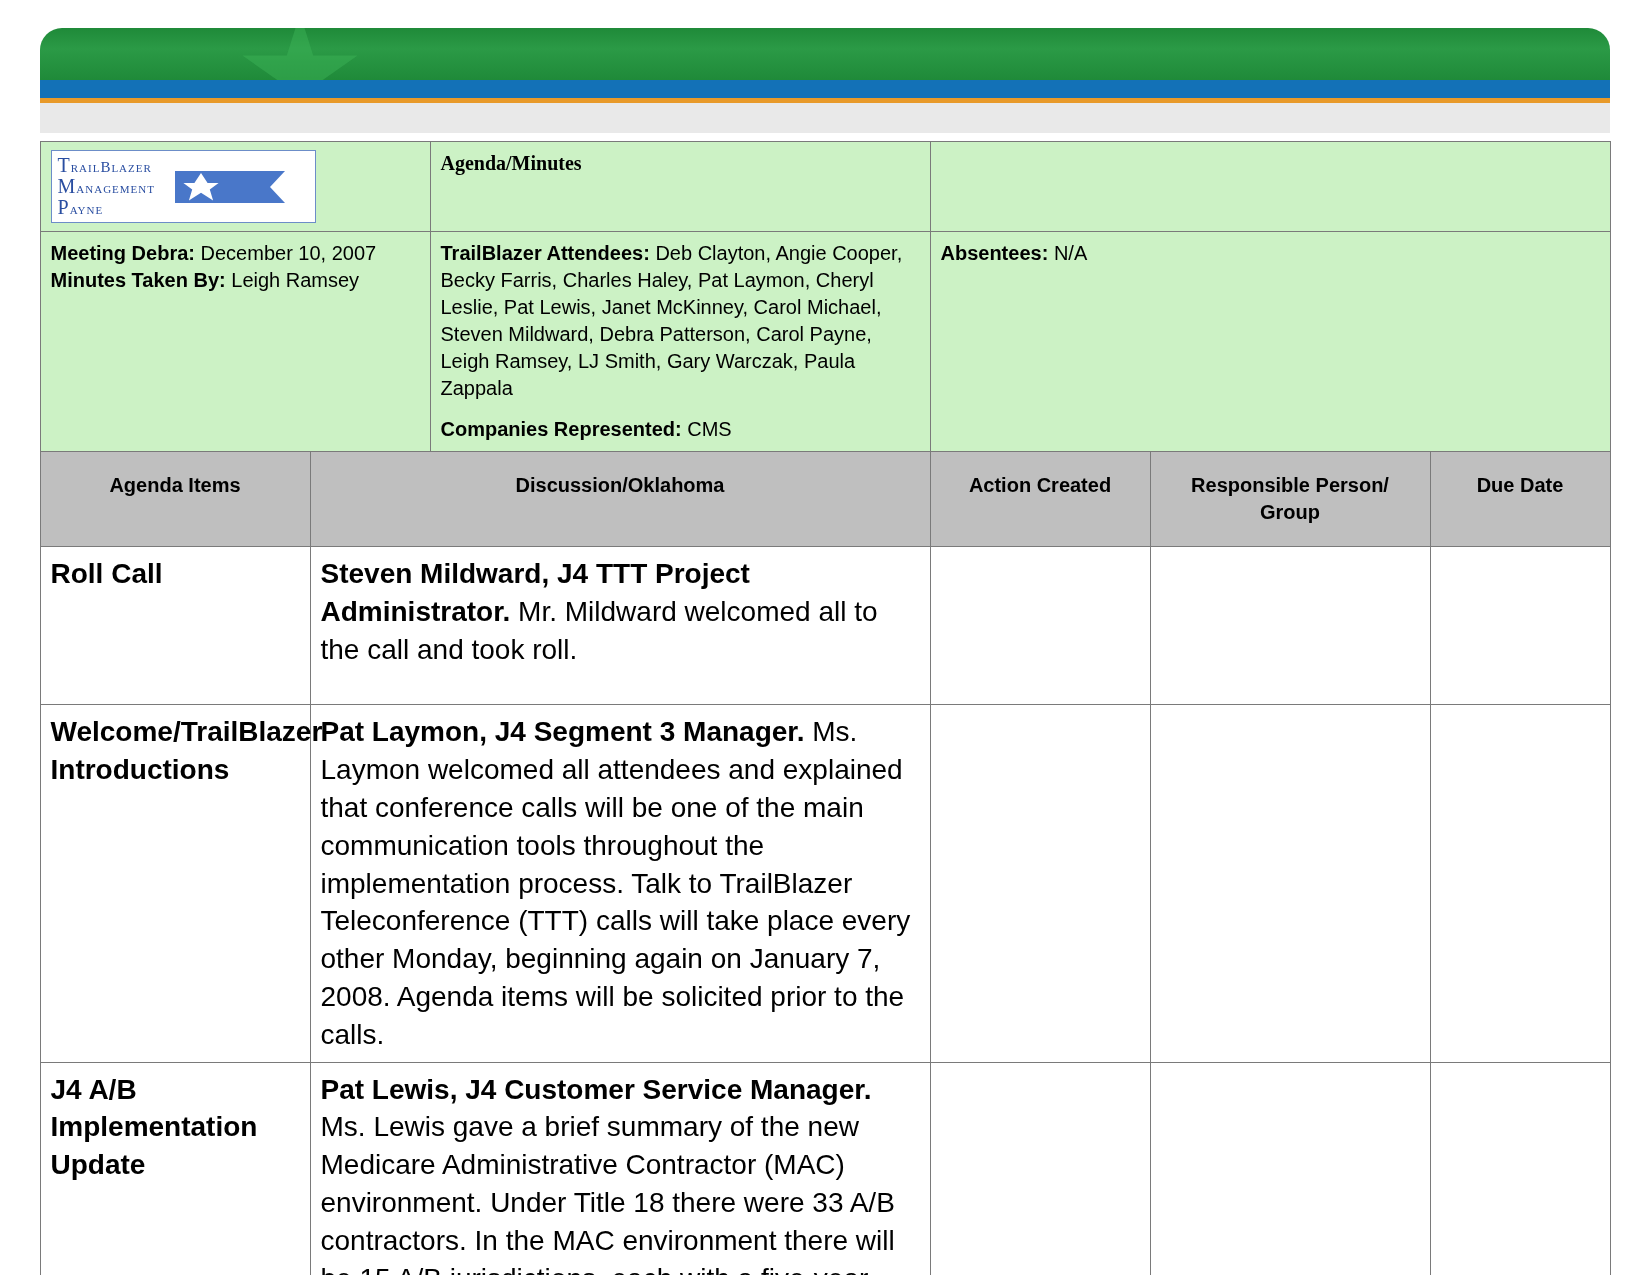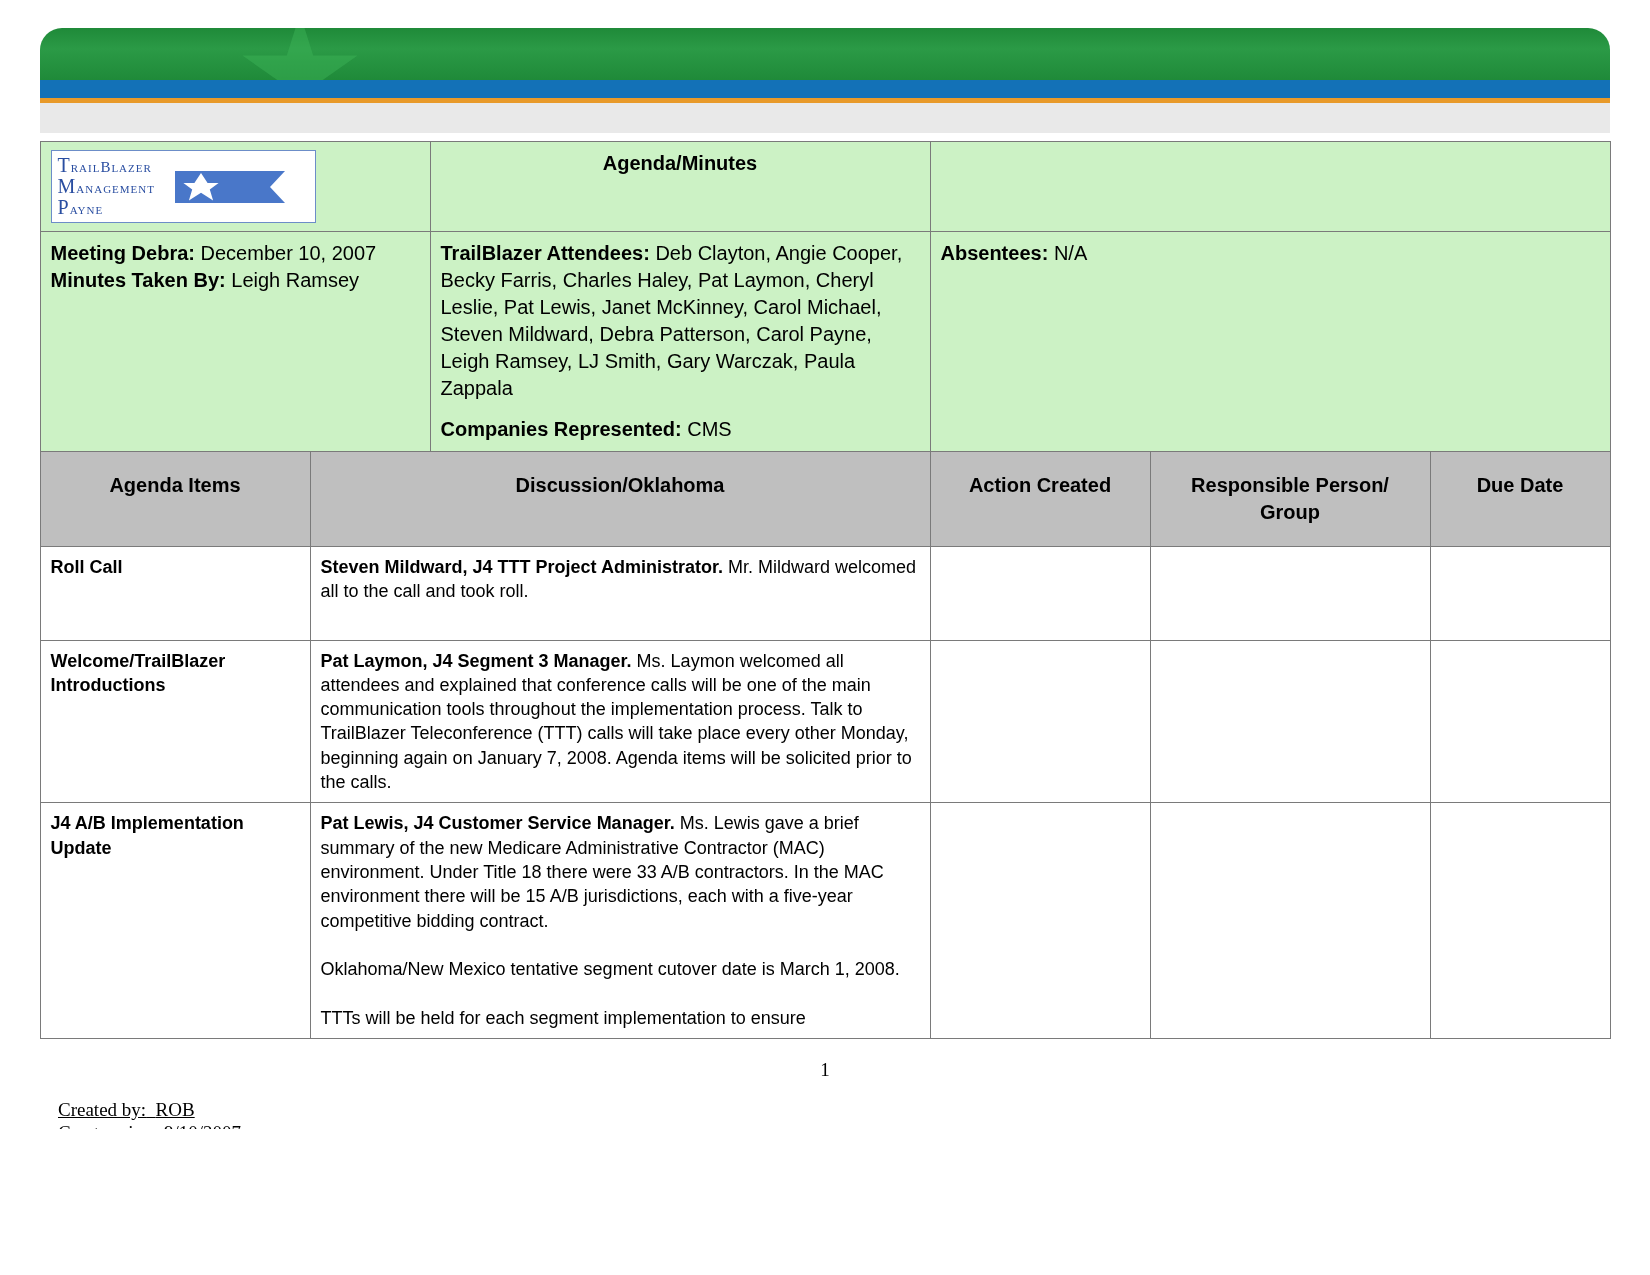--- a/index.html
+++ b/index.html
@@ -44,21 +44,21 @@
   .doc td, .doc th {
     border: 1px solid #7a7a7a;
     vertical-align: top;
     padding: 8px 10px;
     font-size: 20px;
     line-height: 1.35;
   }
   .green-cell { background: #ccf2c5; }
   .gray-cell  { background: #bfbfbf; font-weight: bold; text-align: center; vertical-align: middle; }
 
-  .title-cell { font-weight: bold; font-size: 23px; text-align: center; vertical-align: middle; }
+  .title-cell { font-weight: bold; font-size: 23px; text-align: left; vertical-align: middle; font-family: Liberation Serif, serif; }
 
   .logo-cell { padding: 6px; }
   .logo {
     display: inline-flex;
     align-items: center;
     gap: 20px;
     border: 1px solid #6c8dc8;
     padding: 4px 10px 4px 6px;
     font-family: Georgia, 'Times New Roman', serif;
     color: #2a4ea1;
@@ -67,21 +67,21 @@
   .logo .text { font-size: 15px; line-height: 1.05; letter-spacing: 1px; font-variant: small-caps; }
   .logo .text div:first-letter { font-size: 20px; }
   .logo .flag { position: relative; width: 130px; height: 40px; }
   .logo .flag svg { position:absolute; inset:0; }
 
   .bold { font-weight: bold; }
 
   .col-heads th { padding: 20px 24px; }
   .col-heads .wrap { white-space: pre-line; }
 
-  .rows td { font-size: 18px; }
+  .rows td { font-size: 28px; }
   .rows td.item { font-weight: bold; }
   .rows .disc .lead { font-weight: bold; }
 
   .pagefoot {
     width: 1570px;
     margin: 20px auto 0 auto;
     position: relative;
     height: 70px;
     font-family: 'Times New Roman', Times, serif;
     font-size: 19px;

